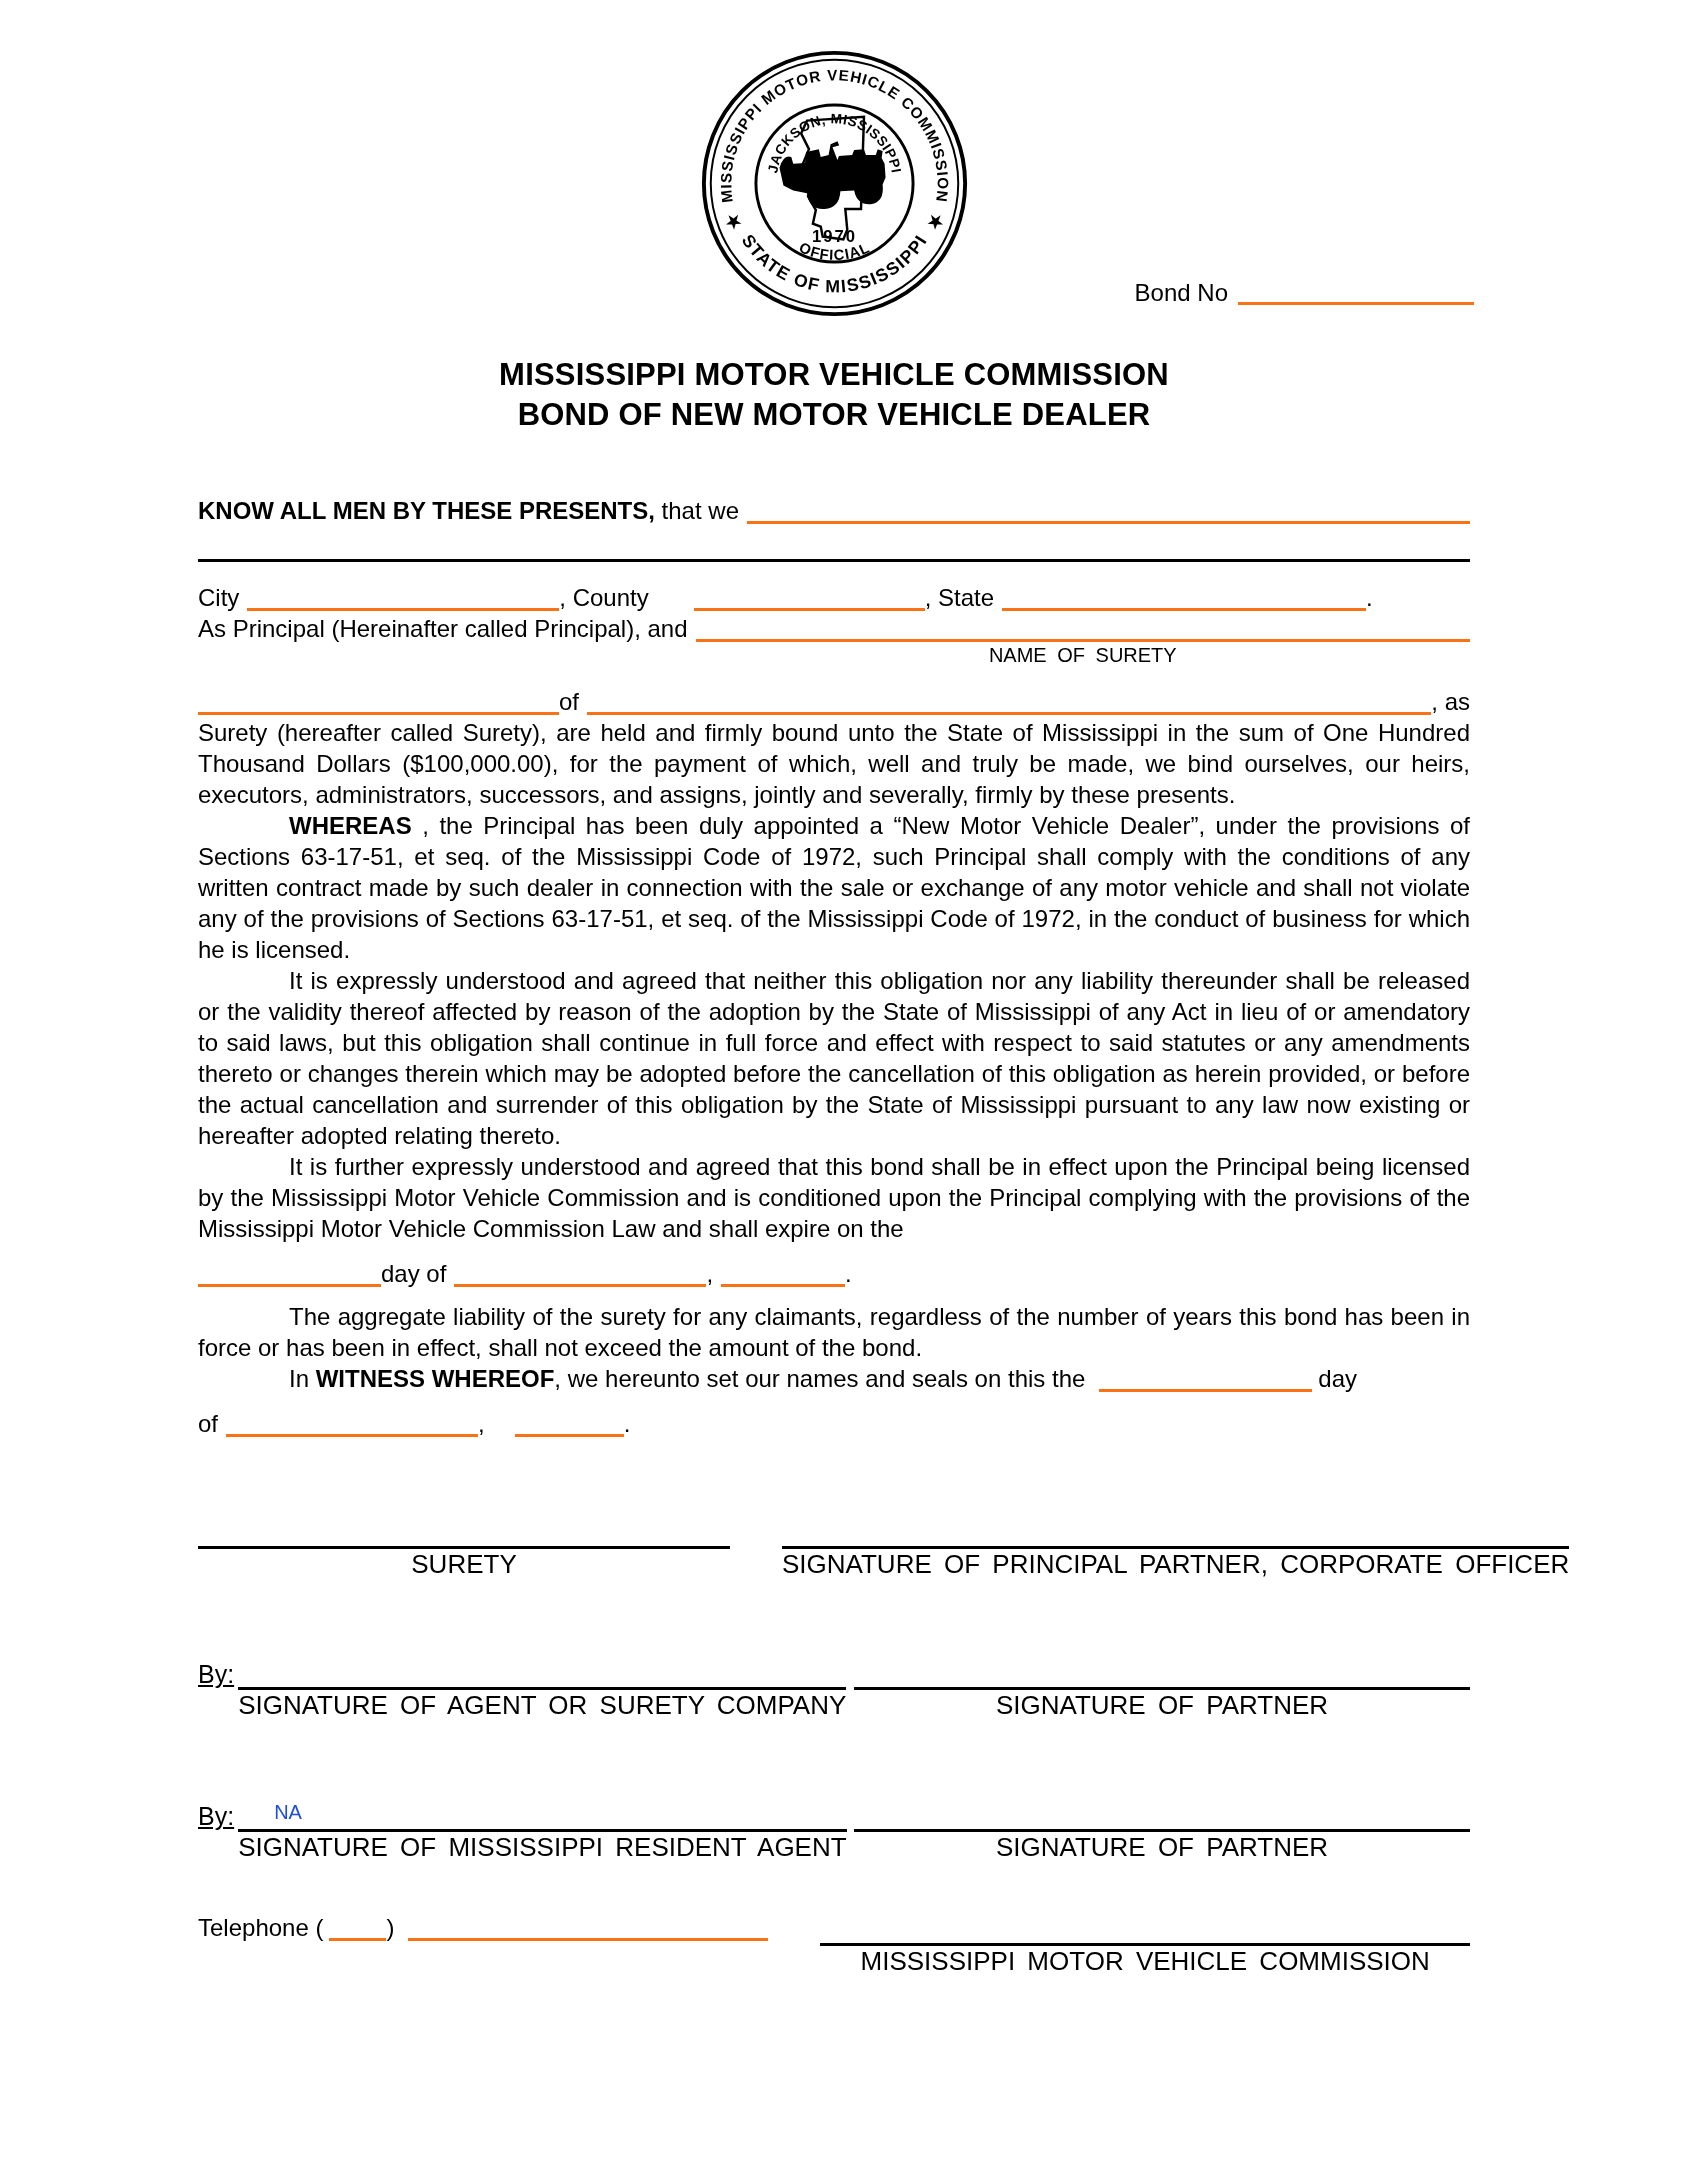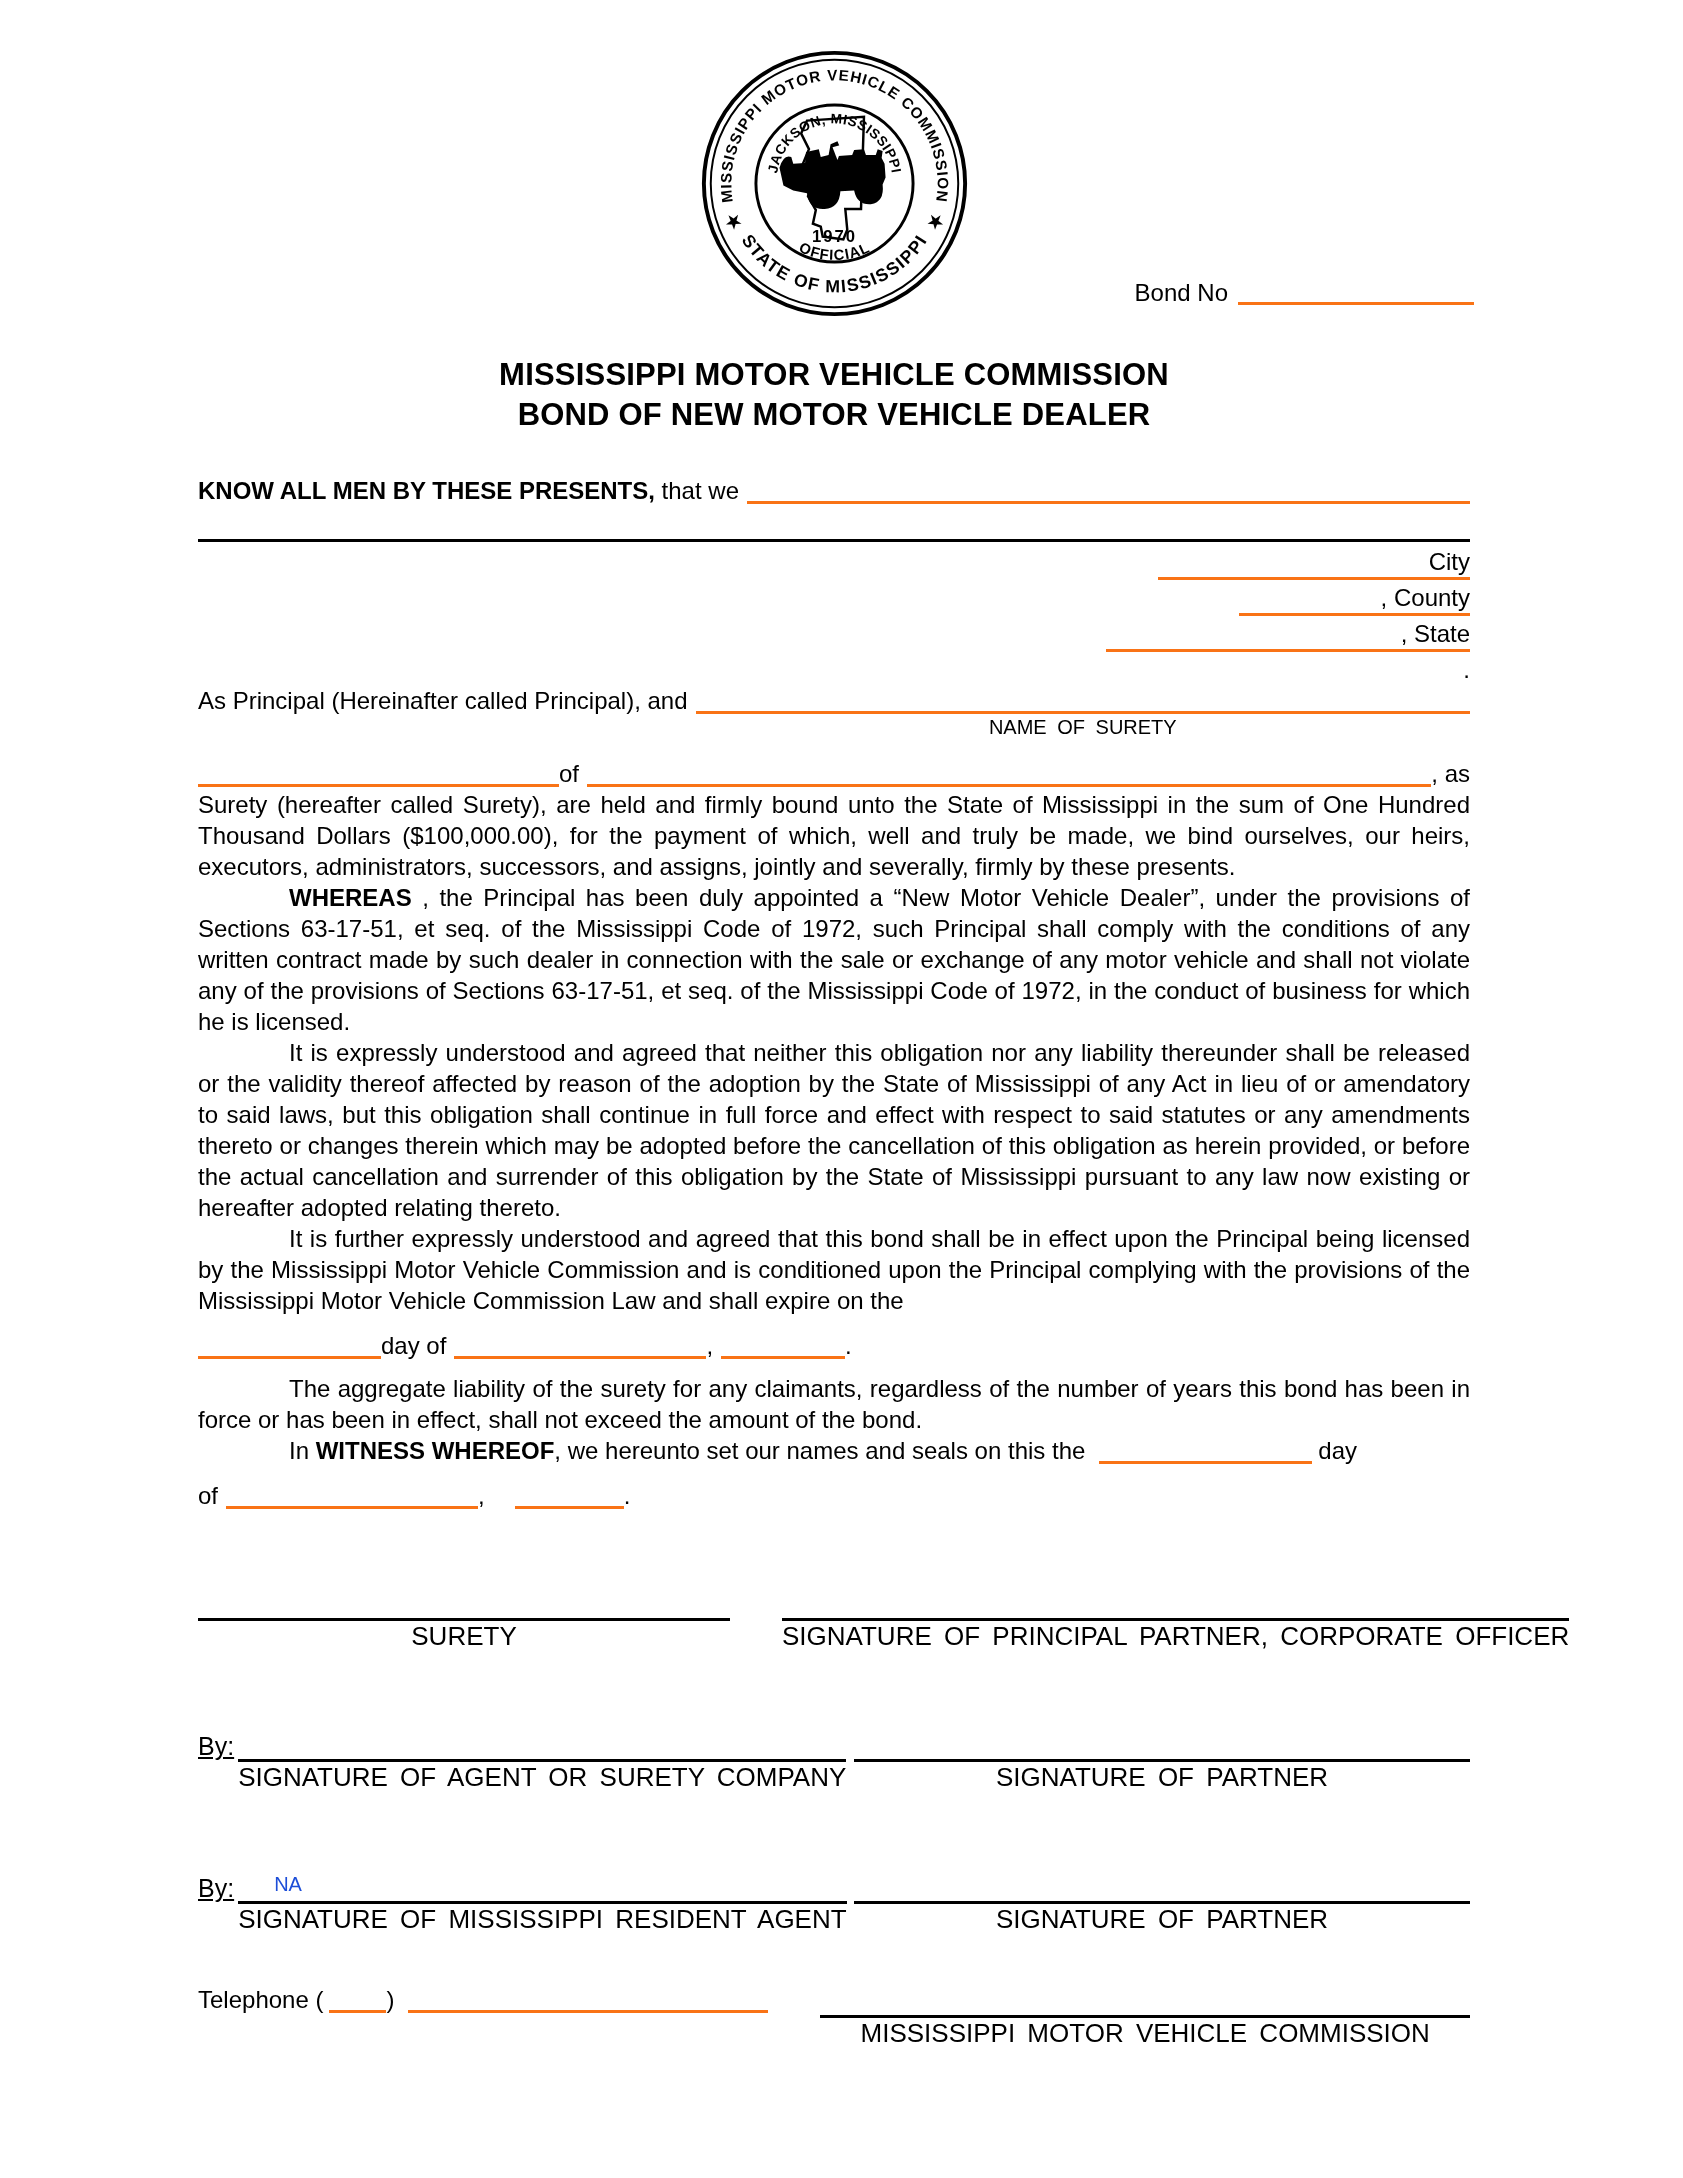--- a/index.html
+++ b/index.html
@@ -41,21 +41,21 @@
   .sig-field{flex:1 1 auto;}
   .sig-line{height:34px;border-bottom:3px solid #000;position:relative;}
   .sig-label{font-size:26px;line-height:26px;margin-top:2px;text-align:center;word-spacing:5px;white-space:nowrap;}
   .na-value{position:absolute;left:36px;bottom:1px;font-size:20px;color:#1d4ed8;}
   .tel-row{display:flex;align-items:flex-end;font-size:24px;margin-bottom:31px;width:604px;}
   .tel-row .bl.area{width:57px;margin-left:6px;}
   .tel-row .bl.num{flex:1 1 auto;margin-left:14px;}
   
   .footer-note{margin-top:61px;text-align:center;font-weight:bold;font-size:28px;letter-spacing:0.3px;}
   
-  .mt40{margin-top:40px;} .mt33{margin-top:33px;} .mt20{margin-top:4px;flex-direction:column;}
+  .mt40{margin-top:60px;} .mt33{margin-top:33px;} .mt20{margin-top:20px;}
   .mt14{margin-top:14px;} .mt12{margin-top:12px;}
   .gap8{margin-left:8px;} 
   .w315{width:312px;} .w233{width:231px;} .w368{width:364px;flex:0 0 auto;}
   .w365{width:361px;} .w185{width:183px;} .w255{width:252px;} .w125{width:124px;} .w110{width:109px;}
   .sp45{width:45px;flex:0 0 auto;}
   .nsurety{margin-bottom:42px;}
 </style>
 </head>
 <body>
 

